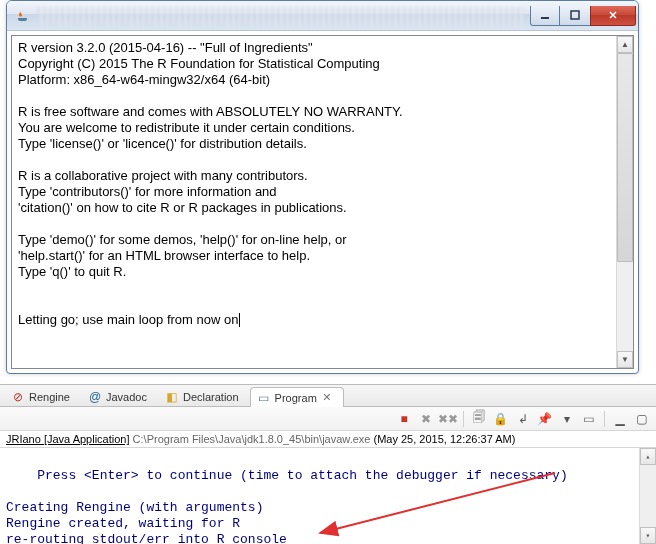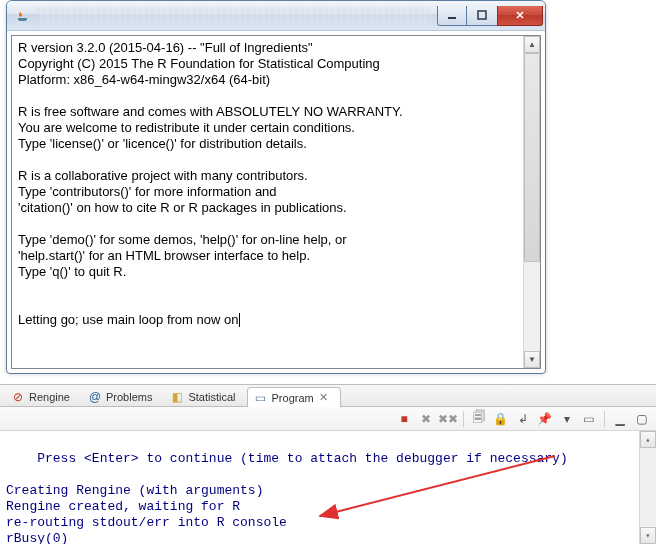--- a/index.html
+++ b/index.html
@@ -9,21 +9,21 @@
     background: #fff;
     font-family: "Segoe UI", Tahoma, sans-serif;
     font-size: 12px;
     overflow: hidden;
     position: relative;
   }
   
   .r-window {
     position: absolute;
     top: 0; left: 6px;
-    width: 540px;
+    width: 633px;
     height: 374px;
     border: 1px solid #5a7ea3;
     border-radius: 6px 6px 4px 4px;
     background: #fff;
     box-shadow: 0 0 4px rgba(0,0,0,.2);
     display: flex;
     flex-direction: column;
   }
   .titlebar {
     height: 30px;
@@ -252,25 +252,25 @@
 </div>
 
 <div class="eclipse">
   <div class="tabbar">
     <div class="tab">
       <span class="ticon" style="color:#c0392b">⊘</span>
       <span>Rengine</span>
     </div>
     <div class="tab">
       <span class="ticon" style="color:#2a6496">@</span>
-      <span>Problems</span>
+      <span>Javadoc</span>
     </div>
     <div class="tab">
       <span class="ticon" style="color:#d4a72c">◧</span>
-      <span>Statistical</span>
+      <span>Declaration</span>
     </div>
     <div class="tab active">
       <span class="ticon" style="color:#4a6a8a">▭</span>
       <span>Program</span>
       <span class="tclose">✕</span>
     </div>
   </div>
 
   <div class="toolbar" id="toolbar">
       <div class="tbtn" style="color: rgb(192, 57, 43);">■</div>
@@ -281,20 +281,25 @@
       <div class="tbtn" style="color: rgb(85, 85, 85);">🔒</div>
       <div class="tbtn" style="color: rgb(85, 85, 85);">↲</div>
       <div class="tbtn" style="color: rgb(85, 85, 85);">📌</div>
       <div class="tbtn" style="color: rgb(85, 85, 85);">▾</div>
       <div class="tbtn" style="color: rgb(85, 85, 85);">▭</div>
       <div class="tsep"></div>
       <div class="tbtn" style="color: rgb(85, 85, 85);">▁</div>
       <div class="tbtn" style="color: rgb(85, 85, 85);">▢</div>
     </div>
 
+  <div class="launch-line">
+    <u><span>JRIano [Java Application]</span></u>
+    <span class="path">C:\Program Files\Java\jdk1.8.0_45\bin\javaw.exe</span>
+    <span>(May 25, 2015, 12:26:37 AM)</span>
+  </div>
 
   <div class="console-out">
     <span>Press &lt;Enter&gt; to continue (time to attach the debugger if necessary)
 
 Creating Rengine (with arguments)
 Rengine created, waiting for R
 re-routing stdout/err into R console
 rBusy(0)
 &gt;</span>
     <svg class="arrow" style="left:300px; top:20px;" width="260" height="80">

